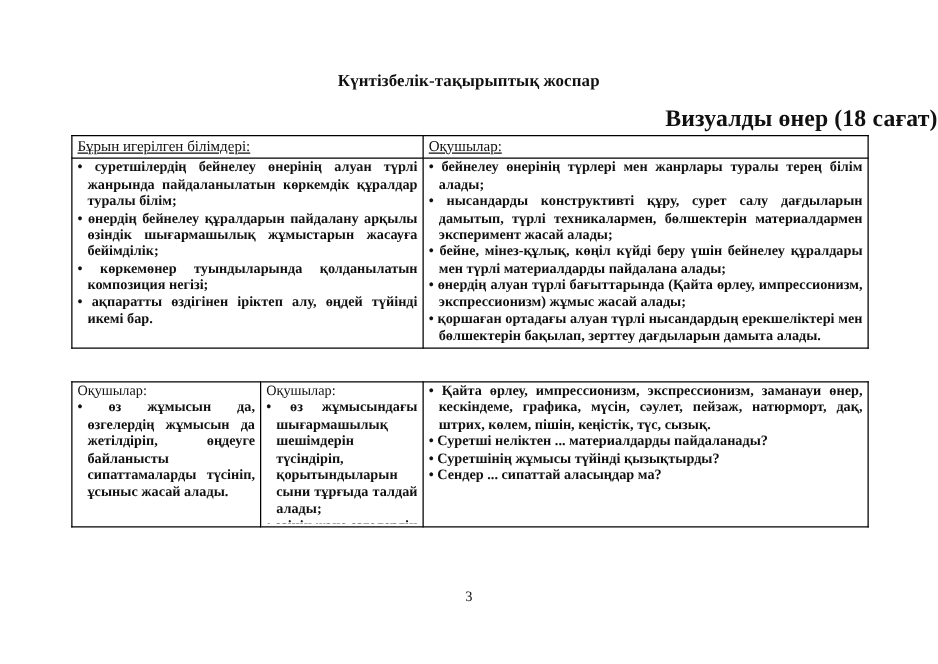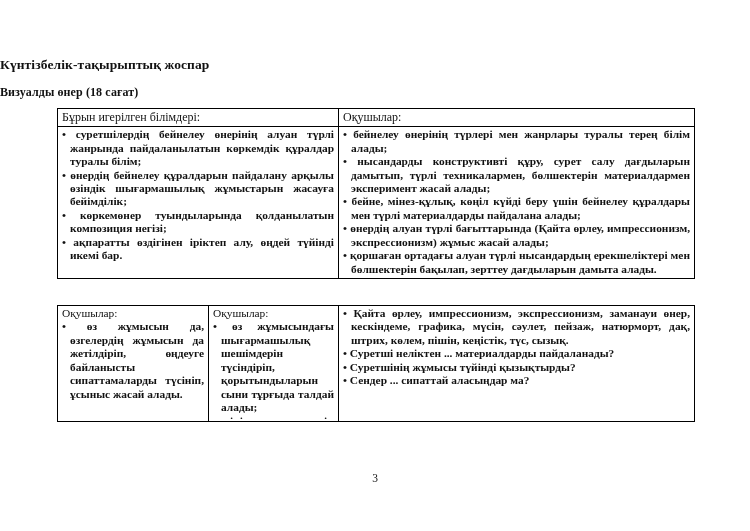--- a/index.html
+++ b/index.html
@@ -22,32 +22,32 @@
     height: 531px;
     box-sizing: border-box;
   }
 
   
   .doc-title {
     position: absolute;
     top: 57px;
     left: 0;
     width: 750px;
-    text-align: left;
+    text-align: center;
     font-size: 13.5px;
     font-weight: bold;
     letter-spacing: 0.1px;
   }
   .doc-subtitle {
     position: absolute;
     top: 85px;
     left: 0;
     width: 750px;
-    text-align: left;
-    font-size: 12px;
+    text-align: right;
+    font-size: 19px;
     font-weight: bold;
     letter-spacing: 0.1px;
   }
 
   
   .tbl {
     position: absolute;
     left: 57px;
     width: 637px;
     border-collapse: collapse;
@@ -59,20 +59,21 @@
     vertical-align: top;
     padding: 1px 4px 2px 4px;
     line-height: 1.18;
     font-weight: normal;
   }
   .hdr-cell {
     font-weight: bold;
     font-size: 12px;
     padding-top: 1px;
     padding-bottom: 2px;
+    text-decoration: underline;
   }
   .hdr-left { text-align: left; }
   .hdr-center { text-align: center; }
 
   .tbl-1 { top: 108px; }
   .tbl-2 { top: 305px; }
 
   
   ul.b {
     margin: 0;

